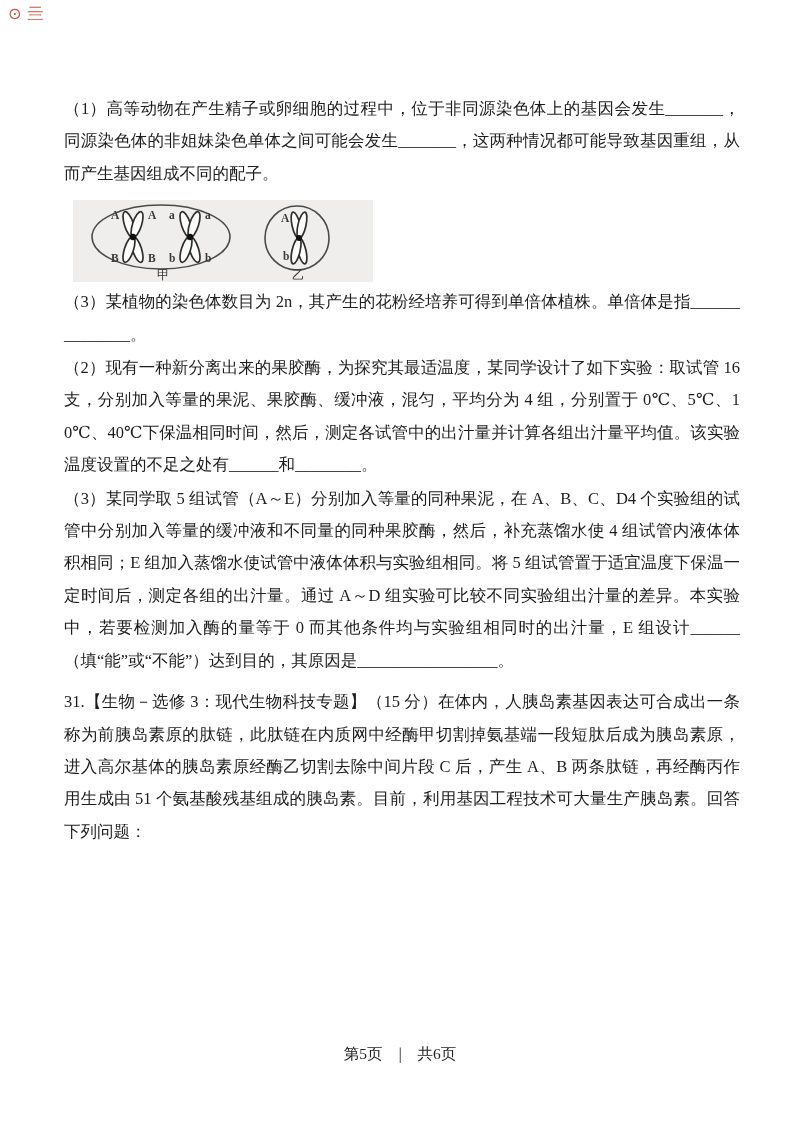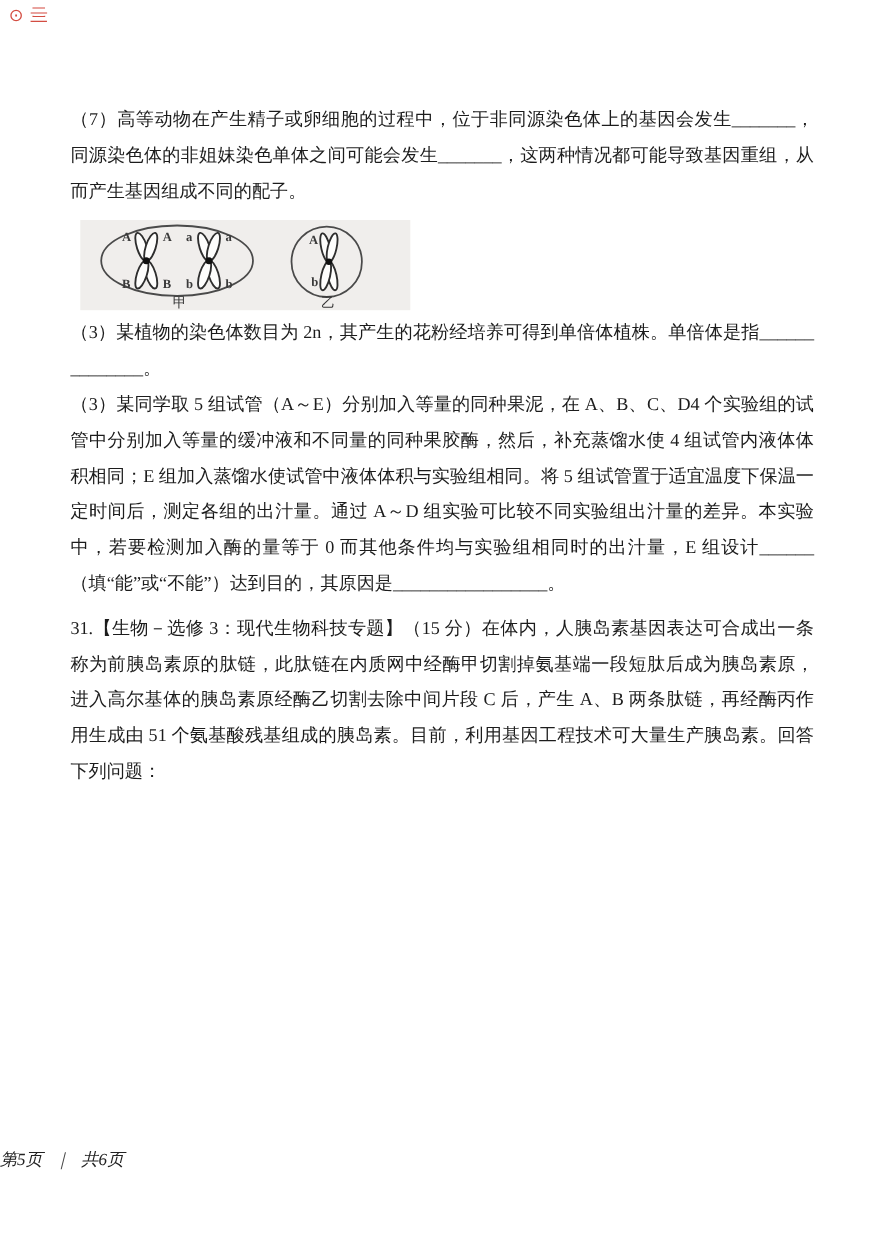--- a/index.html
+++ b/index.html
@@ -43,35 +43,35 @@
   .gene-label{
     font-family:"Liberation Serif","DejaVu Serif",serif;
     font-size:11.5px;font-weight:bold;fill:#3a3a3a;
   }
   .cell-name{
     font-family:"Liberation Serif","DejaVu Serif",serif;
     font-size:12.5px;fill:#333;
   }
   .footer{
     position:absolute;left:0;top:1044px;width:800px;
-    text-align:left;font-size:15.5px;color:#222;font-style:italic;
+    text-align:center;font-size:15.5px;color:#222;
   }
   .footer .sep{margin:0 10px;color:#444;}
 </style>
 </head>
 <body>
 
 <div class="page">
 
   <div class="corner-marks"><span>⊙</span><span>亖</span></div>
 
   <main class="content">
 
 
-    <p class="part">（7）高等动物在产生精子或卵细胞的过程中，位于非同源染色体上的基因会发生_______，同源染色体的非姐妹染色单体之间可能会发生_______，这两种情况都可能导致基因重组，从而产生基因组成不同的配子。</p>
+    <p class="part">（1）高等动物在产生精子或卵细胞的过程中，位于非同源染色体上的基因会发生_______，同源染色体的非姐妹染色单体之间可能会发生_______，这两种情况都可能导致基因重组，从而产生基因组成不同的配子。</p>
 
     <figure class="cells">
       <svg width="300" height="82" viewBox="0 0 300 82">
 
         <ellipse class="cell-line" cx="88" cy="37" rx="69" ry="32"></ellipse>
 
         <g transform="translate(60,37)">
           <ellipse class="chromatid" cx="0" cy="-13" rx="4.5" ry="13.5" transform="rotate(-18)"></ellipse>
           <ellipse class="chromatid" cx="0" cy="-13" rx="4.5" ry="13.5" transform="rotate(18)"></ellipse>
           <ellipse class="chromatid" cx="0" cy="-13" rx="4.5" ry="13.5" transform="rotate(162)"></ellipse>
@@ -105,20 +105,21 @@
           <circle class="centromere" r="3"></circle>
         </g>
         <text class="gene-label" x="208" y="22">A</text>
         <text class="gene-label" x="210" y="60">b</text>
         <text class="cell-name" x="219" y="79">乙</text>
       </svg>
     </figure>
 
     <p class="part">（3）某植物的染色体数目为 2n，其产生的花粉经培养可得到单倍体植株。单倍体是指______________。</p>
 
+    <p class="part">（2）现有一种新分离出来的果胶酶，为探究其最适温度，某同学设计了如下实验：取试管 16 支，分别加入等量的果泥、果胶酶、缓冲液，混匀，平均分为 4 组，分别置于 0℃、5℃、10℃、40℃下保温相同时间，然后，测定各试管中的出汁量并计算各组出汁量平均值。该实验温度设置的不足之处有______和________。</p>
     <p class="part">（3）某同学取 5 组试管（A～E）分别加入等量的同种果泥，在 A、B、C、D4 个实验组的试管中分别加入等量的缓冲液和不同量的同种果胶酶，然后，补充蒸馏水使 4 组试管内液体体积相同；E 组加入蒸馏水使试管中液体体积与实验组相同。将 5 组试管置于适宜温度下保温一定时间后，测定各组的出汁量。通过 A～D 组实验可比较不同实验组出汁量的差异。本实验中，若要检测加入酶的量等于 0 而其他条件均与实验组相同时的出汁量，E 组设计______（填“能”或“不能”）达到目的，其原因是_________________。</p>
 
     <p class="q-head">31.【生物－选修 3：现代生物科技专题】（15 分）在体内，人胰岛素基因表达可合成出一条称为前胰岛素原的肽链，此肽链在内质网中经酶甲切割掉氨基端一段短肽后成为胰岛素原，进入高尔基体的胰岛素原经酶乙切割去除中间片段 C 后，产生 A、B 两条肽链，再经酶丙作用生成由 51 个氨基酸残基组成的胰岛素。目前，利用基因工程技术可大量生产胰岛素。回答下列问题：</p>
 
   </main>
 
   <div class="footer">
     <span>第5页</span><span class="sep">｜</span><span>共6页</span>
   </div>
 

